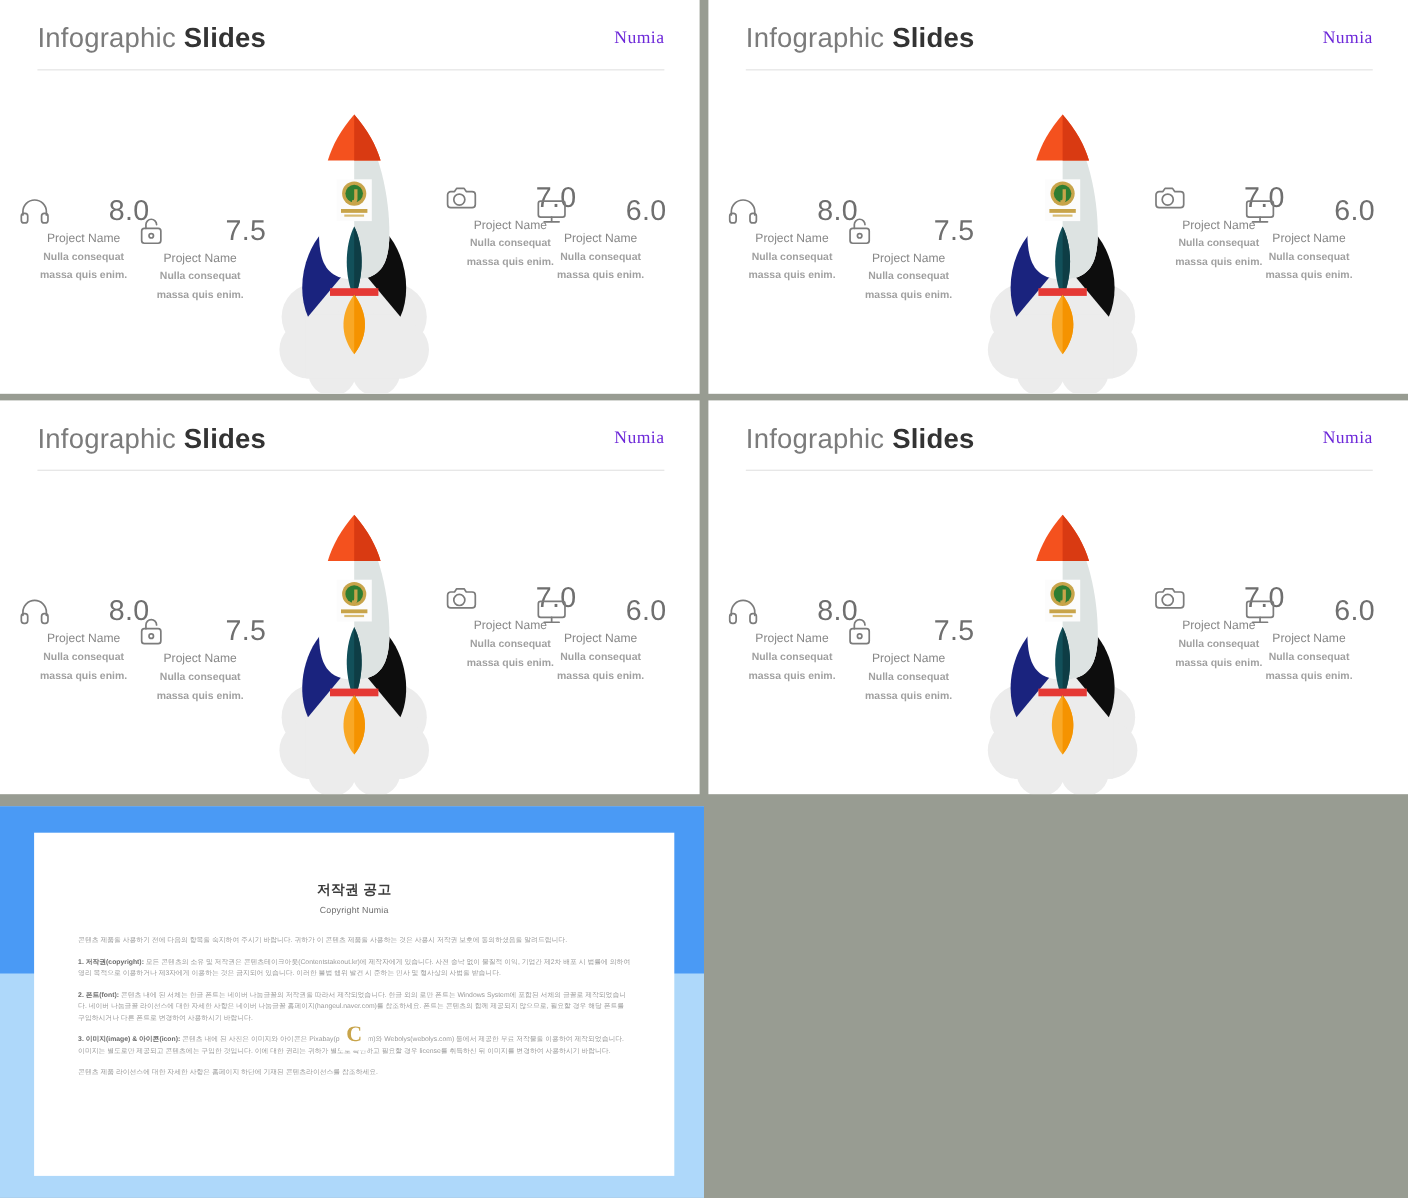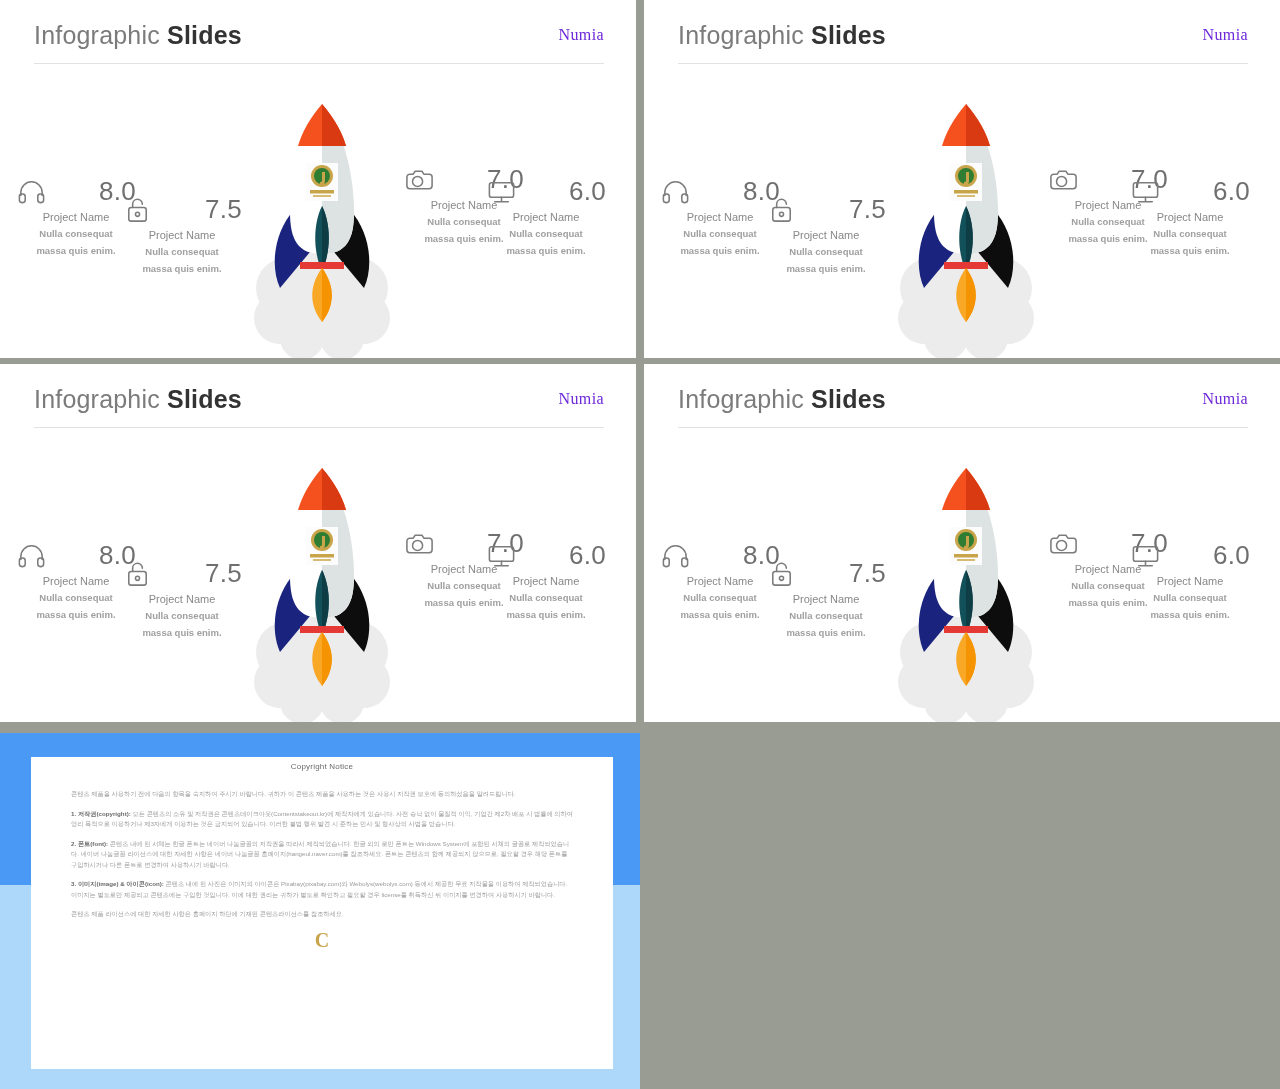--- a/index.html
+++ b/index.html
@@ -653,21 +653,22 @@
         <div class="pname">Project Name</div>
         <div class="pdesc">Nulla consequat</div>
         <div class="pdesc">massa quis enim.</div>
       </div>
     </div>
   </div>
 
   <div class="cpanel">
     <div class="cpanel-top"></div>
     <div class="cpage">
-      <div class="c-sub">Copyright Notice</div>
+      <div class="c-title">저작권 공고</div>
+      <div class="c-sub">Copyright Numia</div>
       <div class="c-body">
         <p class="c-para">콘텐츠 제품을 사용하기 전에 다음의 항목을 숙지하여 주시기 바랍니다. 귀하가 이 콘텐츠 제품을 사용하는 것은 사용시 저작권 보호에 동의하셨음을 알려드립니다.</p>
         <p class="c-para"><b>1. 저작권(copyright):</b> <span>모든 콘텐츠의 소유 및 저작권은 콘텐츠테이크아웃(Contentstakeout.kr)에 제작자에게 있습니다. 사전 승낙 없이 물질적 이익, 기업간 제2차 배포 시 법률에 의하여 영리 목적으로 이용하거나 제3자에게 이용하는 것은 금지되어 있습니다. 이러한 불법 행위 발견 시 준하는 민사 및 형사상의 사법을 받습니다.</span></p>
         <p class="c-para"><b>2. 폰트(font):</b> <span>콘텐츠 내에 된 서체는 한글 폰트는 네이버 나눔글꼴의 저작권을 따라서 제작되었습니다. 한글 외의 로만 폰트는 Windows System에 포함된 서체의 글꼴로 제작되었습니다. 네이버 나눔글꼴 라이선스에 대한 자세한 사항은 네이버 나눔글꼴 홈페이지(hangeul.naver.com)를 참조하세요. 폰트는 콘텐츠의 함께 제공되지 않으므로, 필요할 경우 해당 폰트를 구입하시거나 다른 폰트로 변경하여 사용하시기 바랍니다.</span></p>
         <p class="c-para"><b>3. 이미지(image) &amp; 아이콘(icon):</b> <span>콘텐츠 내에 된 사진은 이미지와 아이콘은 Pixabay(pixabay.com)와 Webolys(webolys.com) 등에서 제공한 무료 저작물을 이용하여 제작되었습니다. 이미지는 별도로만 제공되고 콘텐츠에는 구입한 것입니다. 이에 대한 권리는 귀하가 별도로 확인하고 필요할 경우 license를 취득하신 뒤 이미지를 변경하여 사용하시기 바랍니다.</span></p>
         <p class="c-para last">콘텐츠 제품 라이선스에 대한 자세한 사항은 홈페이지 하단에 기재된 콘텐츠라이선스를 참조하세요.</p>
       </div>
       <div class="c-watermark">C</div>
     </div>
   </div>

